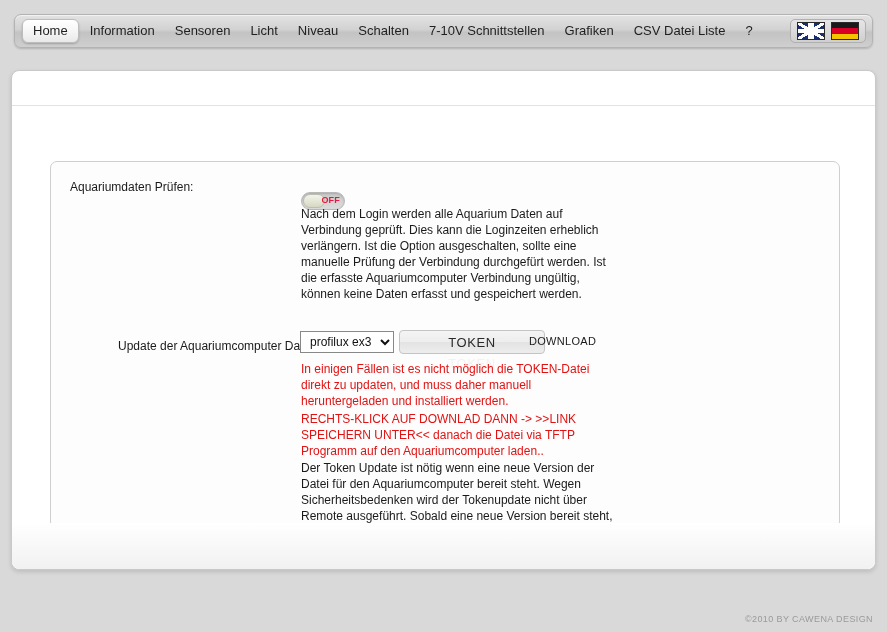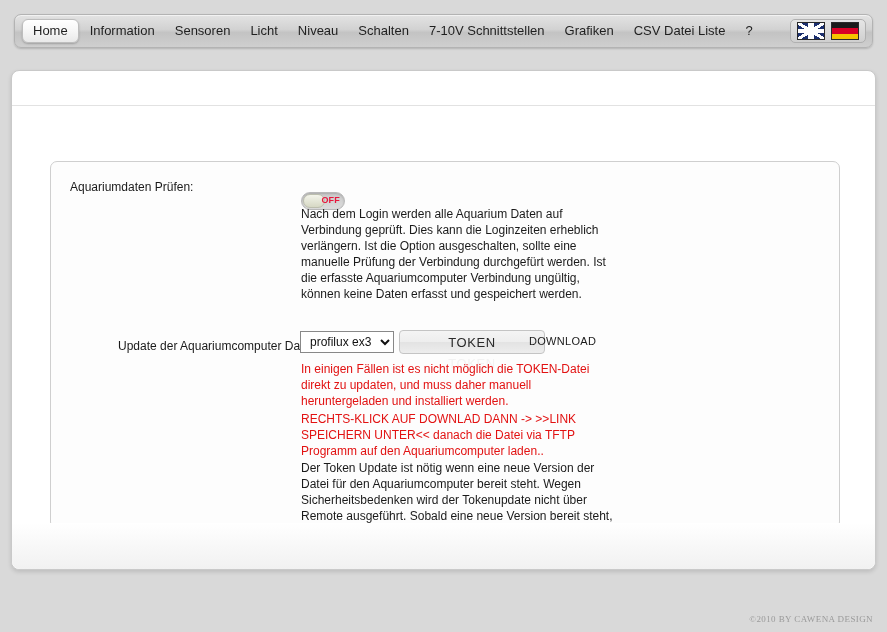--- a/index.html
+++ b/index.html
@@ -302,21 +302,20 @@
   #btn-back { left: 38px; top: 467px; width: 127px; }
   #btn-save { left: 176px; top: 467px; width: 148px; }
 
   #footer-copy {
     position: absolute;
     right: 14px;
     bottom: 8px;
     font-size: 9px;
     color: #9a9a9a;
     letter-spacing: 0.4px;
-    font-family: Liberation Serif, serif;
   }
 </style>
 </head>
 <body>
 
 <div id="navbar">
   <div class="nav-item active">Home</div>
   <div class="nav-item">Information</div>
   <div class="nav-item">Sensoren</div>
   <div class="nav-item">Licht</div>

